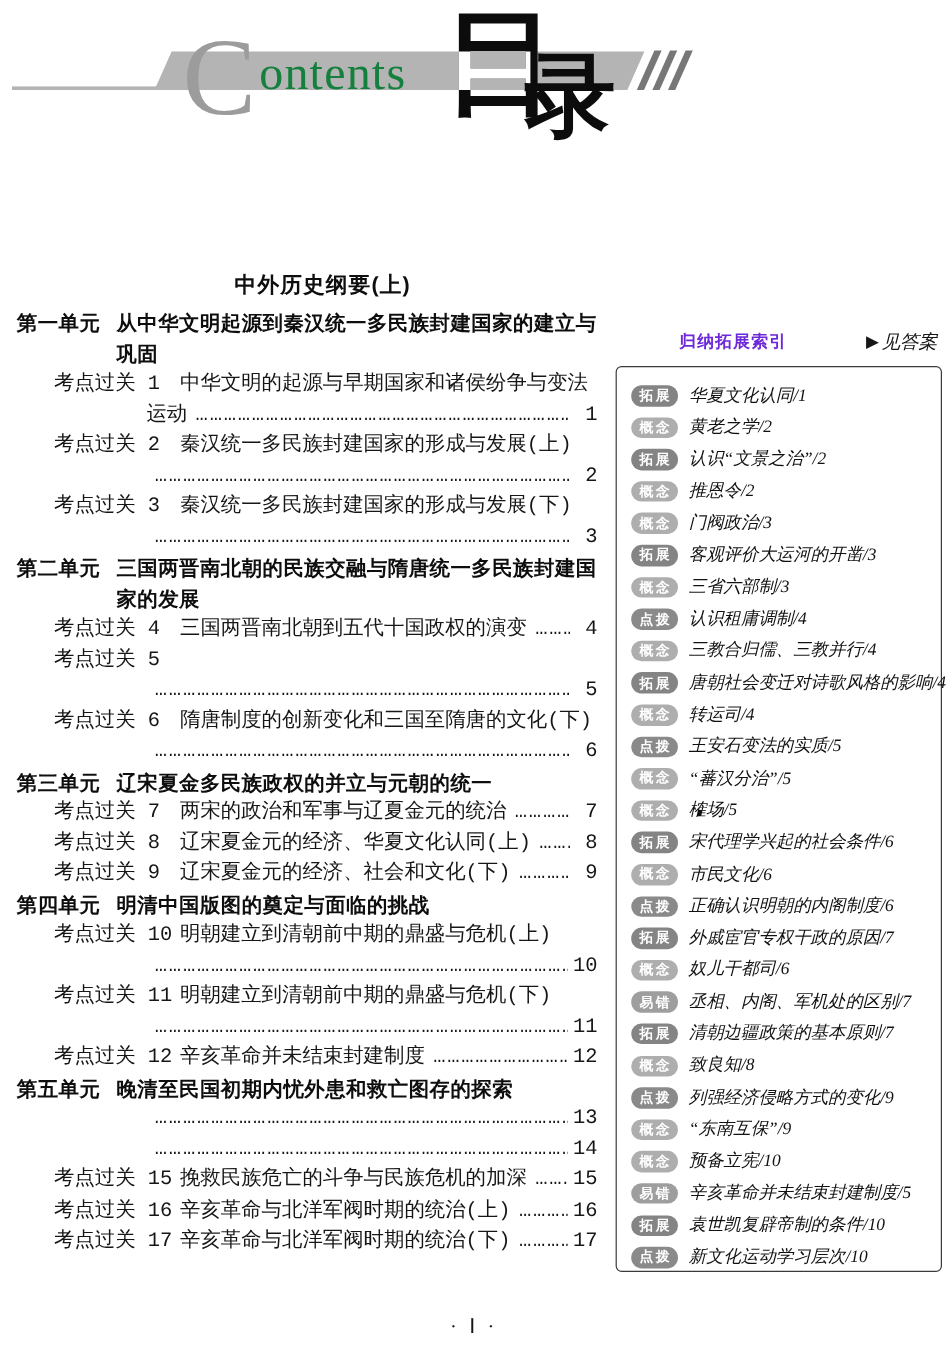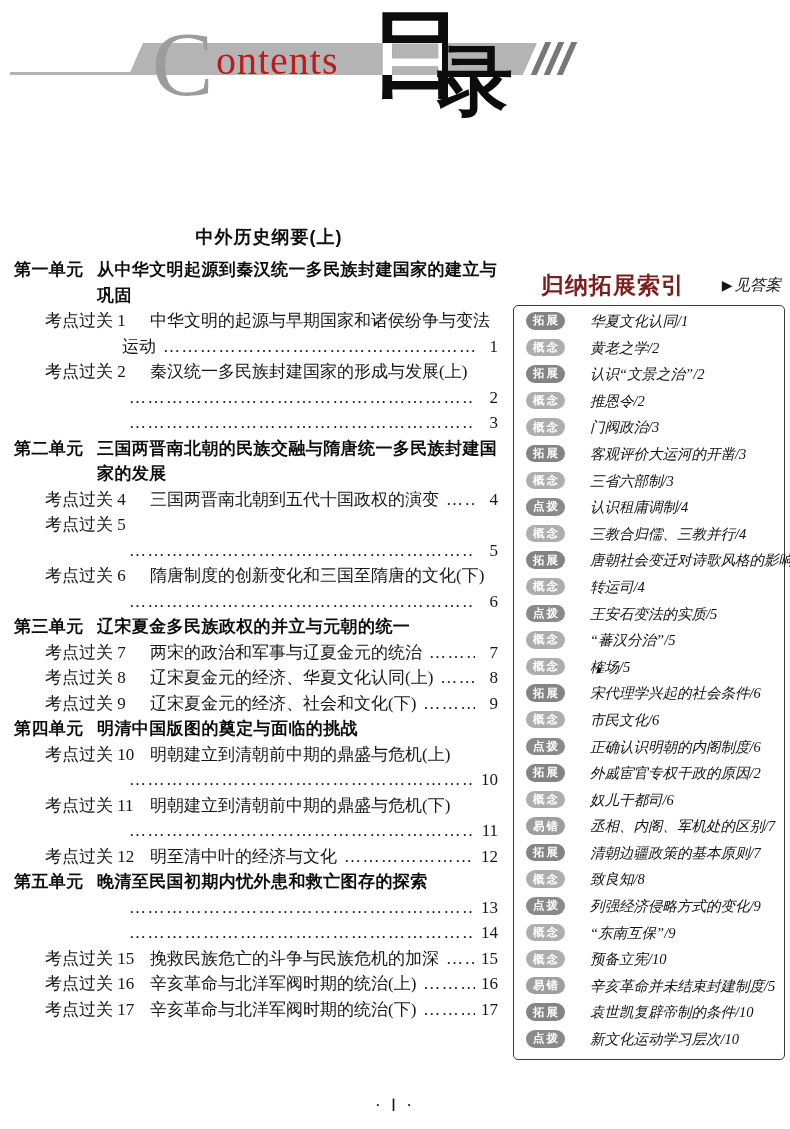--- a/index.html
+++ b/index.html
@@ -9,21 +9,21 @@
     font-family:"Liberation Serif", serif;
   }
   
   .hdr{position:absolute;left:0;top:0;width:790px;height:130px;}
   .hdr-line{position:absolute;left:10px;top:72px;width:122px;height:3px;background:#b4b4b4;}
   .hdr-band{position:absolute;left:143px;top:43px;width:394px;height:32px;background:#b4b4b4;
     transform:skewX(-24deg);transform-origin:top left;}
   .c-letter{position:absolute;left:152px;top:18px;font-size:92px;line-height:92px;
     color:#9c9c9c;font-family:"Liberation Serif",serif;z-index:2;}
   .contents-word{position:absolute;left:216px;top:45px;font-size:40px;line-height:32px;
-    color:#b91c1c;font-family:"Liberation Serif",serif;letter-spacing:1px;z-index:2;}
+    color:#15803d;font-family:"Liberation Serif",serif;letter-spacing:1px;z-index:2;}
   .cn-top{position:absolute;left:370px;top:0;width:72px;height:112px;
     font-size:96px;line-height:106px;font-weight:bold;
     font-family:"Liberation Sans",sans-serif;z-index:2;}
   .cn-top .layer{position:absolute;left:0;top:0;width:100%;height:100%;}
   .cn-top .black{color:#0c0c0c;}
   .cn-top .white{color:#ffffff;clip-path:inset(43px 0 37px 0);z-index:3;}
   .cn-bottom{position:absolute;left:437px;top:40px;font-size:76px;line-height:82px;
     font-weight:bold;color:#0c0c0c;font-family:"Liberation Sans",sans-serif;z-index:3;}
   .stripes{position:absolute;left:538px;top:42px;width:50px;height:33px;}
   .stripes .st{position:absolute;top:0;width:6px;height:33px;background:#777;
@@ -33,40 +33,40 @@
   
   .main-col{position:absolute;left:14px;top:224px;width:484px;}
   .book-title{position:relative;left:13px;text-align:center;
     font-family:"Liberation Sans",sans-serif;font-weight:bold;font-size:18px;
     line-height:26px;letter-spacing:1px;margin-bottom:7px;color:#0e0e0e;}
   .unit-row{display:flex;font-family:"Liberation Sans",sans-serif;font-weight:bold;
     font-size:17px;line-height:25.5px;letter-spacing:0.4px;color:#0e0e0e;}
   .unit-label{flex:none;width:83px;}
   .unit-title{flex:1;}
   .unit-line{display:block;}
-  .item-row{display:flex;font-size:17px;line-height:25.5px;align-items:center;}
+  .item-row{display:flex;font-size:17px;line-height:25.5px;align-items:center;font-family:Liberation Mono, monospace;}
   .item-label{flex:none;margin-left:31px;width:105px;}
   .item-text{flex:none;white-space:nowrap;}
   .cont-indent{flex:none;width:108px;}
   .leader{flex:1 1 0;overflow:hidden;white-space:nowrap;margin:0 5px 0 7px;
     letter-spacing:1.5px;color:#161616;}
   .pg{flex:none;min-width:18px;text-align:right;}
 
   
   .panel-header{position:absolute;left:513px;top:272px;width:272px;height:26px;
     display:flex;align-items:center;}
-  .panel-title{margin-left:28px;font-family:"Liberation Sans",sans-serif;
-    font-weight:bold;font-size:23px;letter-spacing:1px;color:#7f1d1d;}
+  .panel-title{margin-left:53px;font-family:"Liberation Sans",sans-serif;
+    font-weight:bold;font-size:14px;letter-spacing:1px;color:#6d28d9;}
   .see-answers{margin-left:auto;margin-right:4px;display:flex;align-items:center;
     font-size:15.5px;font-style:italic;}
   .see-tri{font-style:normal;font-size:14px;margin-right:2px;}
   .panel-box{position:absolute;left:513px;top:305px;width:272px;height:755px;
     border:1.5px solid #3a3a3a;border-radius:5px;box-sizing:border-box;
     padding:6px 0 0 12px;background:#fff;}
-  .sb-item{display:flex;align-items:flex-start;height:26.6px;gap:16px;}
+  .sb-item{display:flex;align-items:flex-end;height:26.6px;}
   .badge{flex:none;width:39px;height:17.5px;border-radius:10px;color:#ffffff;
     font-family:"Liberation Sans",sans-serif;font-weight:bold;font-size:11.5px;
     letter-spacing:2px;display:flex;align-items:center;justify-content:center;
     padding-left:2px;box-sizing:border-box;}
   .sb-text{margin-left:9px;font-size:14.5px;font-style:italic;white-space:nowrap;
     color:#111;}
 
   
   .page-footer{position:absolute;left:0;top:1095px;width:790px;text-align:center;
     font-size:17px;letter-spacing:3px;color:#161616;}
@@ -114,20 +114,24 @@
       <div class="item-row">
         <div class="item-label">考点过关 2</div>
         <div class="item-text">秦汉统一多民族封建国家的形成与发展(上)</div>
       </div>
       <div class="item-row">
         <div class="cont-indent"></div>
         <div class="leader">………………………………………………………………………………………………………………………………………………………………</div>
         <div class="pg">2</div>
       </div>
       <div class="item-row">
+        <div class="item-label">考点过关 3</div>
+        <div class="item-text">秦汉统一多民族封建国家的形成与发展(下)</div>
+      </div>
+      <div class="item-row">
         <div class="cont-indent"></div>
         <div class="leader">………………………………………………………………………………………………………………………………………………………………</div>
         <div class="pg">3</div>
       </div>
       <div class="unit-row">
         <div class="unit-label">第二单元</div>
         <div class="unit-title">
           <div class="unit-line">三国两晋南北朝的民族交融与隋唐统一多民族封建国</div>
           <div class="unit-line">家的发展</div>
         </div>
@@ -198,21 +202,21 @@
         <div class="item-label">考点过关 11</div>
         <div class="item-text">明朝建立到清朝前中期的鼎盛与危机(下)</div>
       </div>
       <div class="item-row">
         <div class="cont-indent"></div>
         <div class="leader">………………………………………………………………………………………………………………………………………………………………</div>
         <div class="pg">11</div>
       </div>
       <div class="item-row">
         <div class="item-label">考点过关 12</div>
-        <div class="item-text">明至清中叶的经济与文化</div>
+        <div class="item-text">辛亥革命并未结束封建制度</div>
         <div class="leader">………………………………………………………………………………………………………………………………………………………………</div>
         <div class="pg">12</div>
       </div>
       <div class="unit-row">
         <div class="unit-label">第五单元</div>
         <div class="unit-title">
           <div class="unit-line">晚清至民国初期内忧外患和救亡图存的探索</div>
         </div>
       </div>
       <div class="item-row">
@@ -317,21 +321,21 @@
     <div class="sb-item">
       <div class="badge" style="background: rgb(174, 174, 174);">概念</div>
       <div class="sb-text">市民文化/6</div>
     </div>
     <div class="sb-item">
       <div class="badge" style="background: rgb(138, 138, 138);">点拨</div>
       <div class="sb-text">正确认识明朝的内阁制度/6</div>
     </div>
     <div class="sb-item">
       <div class="badge" style="background: rgb(132, 132, 132);">拓展</div>
-      <div class="sb-text">外戚宦官专权干政的原因/2</div>
+      <div class="sb-text">外戚宦官专权干政的原因/7</div>
     </div>
     <div class="sb-item">
       <div class="badge" style="background: rgb(174, 174, 174);">概念</div>
       <div class="sb-text">奴儿干都司/6</div>
     </div>
     <div class="sb-item">
       <div class="badge" style="background: rgb(158, 158, 158);">易错</div>
       <div class="sb-text">丞相、内阁、军机处的区别/7</div>
     </div>
     <div class="sb-item">

